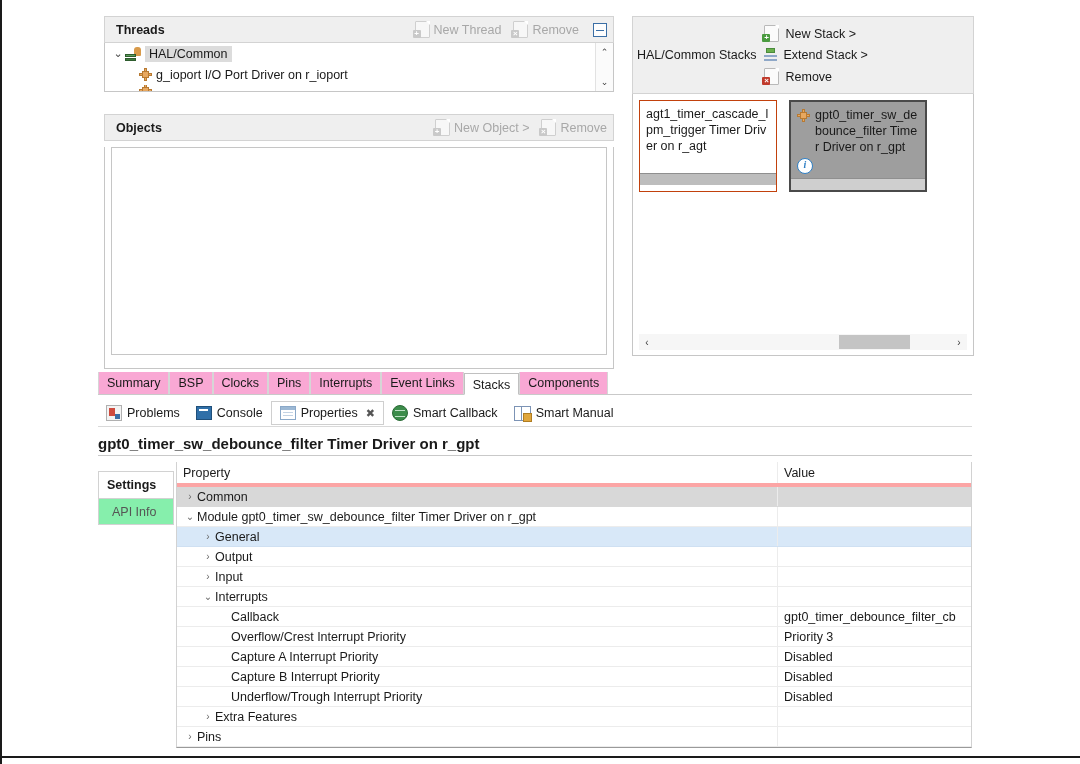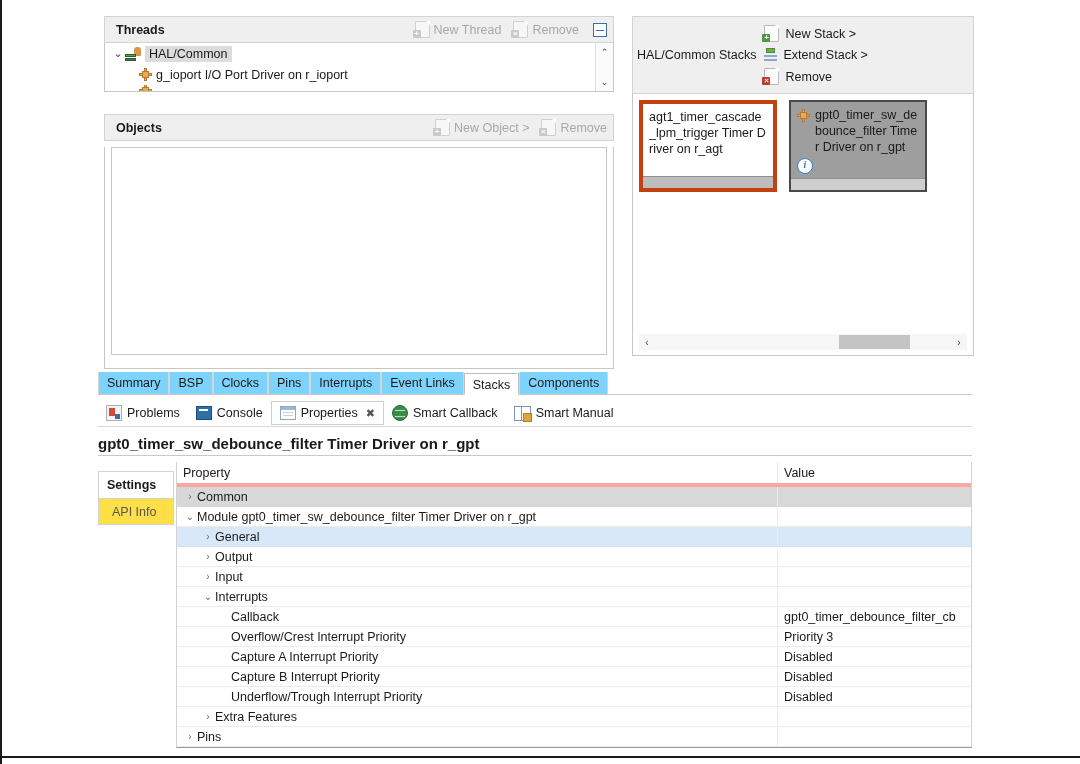--- a/index.html
+++ b/index.html
@@ -239,21 +239,21 @@
     height: 262px;
     background: #ffffff;
     box-sizing: border-box;
     position: relative;
     padding: 6px;
   }
   #stack-cards { display: flex; gap: 12px; }
   .stack-card {
     width: 138px;
     box-sizing: border-box;
-    border: 4px solid #c2410c;
+    border: 1px solid #c2410c;
     background: #ffffff;
     position: relative;
     font-size: 12.5px;
     line-height: 16px;
   }
   .stack-card.selected {
     background: #9e9e9e;
     border: 2px solid #4a4a4a;
   }
   .stack-card .card-body {
@@ -317,21 +317,21 @@
     display: flex;
     align-items: flex-end;
   }
   .ctab {
     height: 22px;
     line-height: 22px;
     padding: 0 8px;
     font-size: 12.5px;
     border-left: 1px solid #d6d6d6;
     border-right: 1px solid #d6d6d6;
-    background: #7dd3fc;
+    background: #f9a8d4;
     box-sizing: border-box;
     white-space: nowrap;
   }
   .ctab.active {
     border: 1px solid #c0c0c0;
     border-bottom: 1px solid #ffffff;
     margin-bottom: -1px;
     background: #ffffff;
   }
 
@@ -433,21 +433,21 @@
     box-sizing: border-box;
     border: 1px solid #d2d2d2;
     border-bottom: none;
   }
   .side-tab.active {
     font-weight: bold;
     background: #ffffff;
     color: #1a1a1a;
   }
   .side-tab.inactive {
-    background: #fde047;
+    background: #86efac;
     color: #555555;
     border-bottom: 1px solid #d2d2d2;
     padding-left: 13px;
   }
 
   #props-table {
     position: absolute;
     left: 78px; top: 0;
     right: 0; bottom: 0;
     border-left: 1px solid #d2d2d2;

